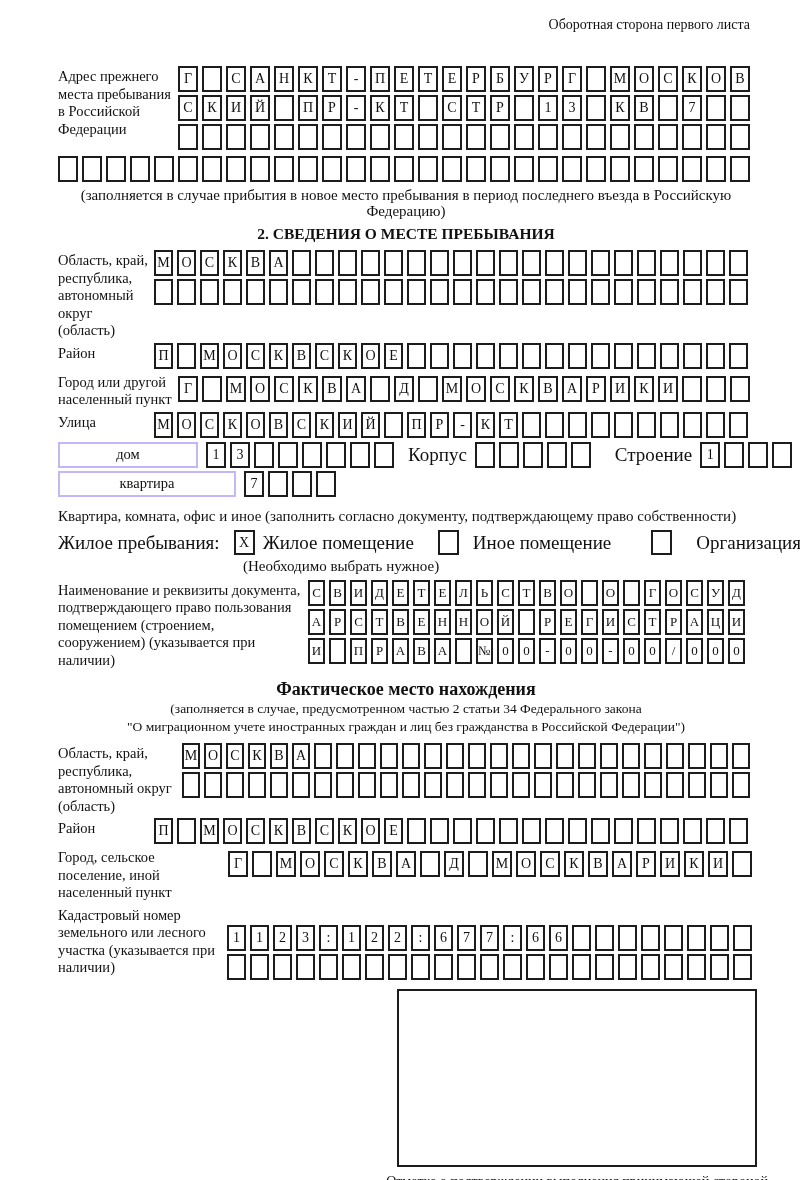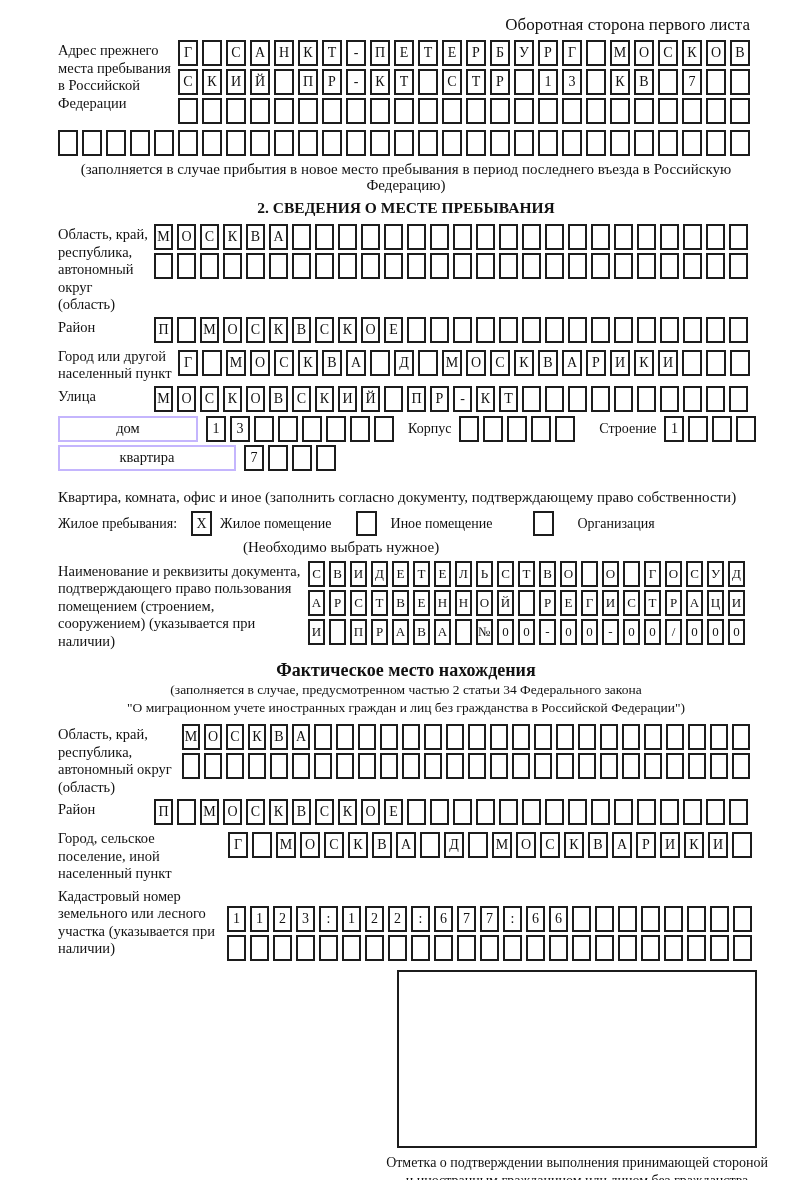--- a/index.html
+++ b/index.html
@@ -7,23 +7,23 @@
     box-sizing:border-box;
     width:800px;height:1180px;
     padding:16px 46px 0 58px;
     background:#ffffff;
     font-family:"Liberation Serif","DejaVu Serif",serif;
     color:#111;
     overflow:hidden;
   }
   .sheet-note{
     text-align:right;
-    font-size:17px;
+    font-size:14px;
     line-height:18px;
-    margin-bottom:6px;
+    margin-bottom:32px;
     padding-right:4px;
   }
   .frow{display:flex;align-items:flex-start;margin-bottom:3px;}
   .lbl{
     font-size:14.5px;
     line-height:17.5px;
     flex:0 0 auto;
     padding-top:2px;
     box-sizing:border-box;
     padding-right:6px;
@@ -53,21 +53,21 @@
     margin:6px 0 7px 0;
   }
   .wbox{
     box-sizing:border-box;
     border:2px solid #c4b5fd;
     height:26px;
     display:flex;align-items:center;justify-content:center;
     font-size:14.5px;flex:0 0 auto;
     background:#fff;
   }
-  .inline-lbl{font-size:14px;line-height:26px;flex:0 0 auto;}
+  .inline-lbl{font-size:19px;line-height:26px;flex:0 0 auto;}
   .gap8{width:8px;flex:0 0 auto}.gap14{width:14px;flex:0 0 auto}
   .gap24{width:24px;flex:0 0 auto}.gap40{width:40px;flex:0 0 auto}
   .chk{
     box-sizing:border-box;
     width:21px;height:25px;
     border:2px solid #1c1c1c;
     display:flex;align-items:center;justify-content:center;
     font-size:14px;flex:0 0 auto;background:#fff;
   }
   .mesto-row{display:flex;align-items:center;margin-bottom:2px;}
@@ -408,21 +408,21 @@
   <div class="frow">
     <div class="wbox" style="width:178px">квартира</div>
     <div class="gap8"></div>
     <div class="cells c20">
         <div class="cell">7</div>
         <div class="cell"></div>
         <div class="cell"></div>
         <div class="cell"></div>
       </div>
   </div>
-  <div class="note" style="margin-top:18px;">Квартира, комната, офис и иное (заполнить согласно документу, подтверждающему право собственности)</div>
+  <div class="note" style="margin-top:11px;">Квартира, комната, офис и иное (заполнить согласно документу, подтверждающему право собственности)</div>
 
   <div class="mesto-row">
     <span class="inline-lbl">Жилое пребывания:</span>
     <div class="gap14"></div>
     <div class="chk">X</div>
     <div class="gap8"></div>
     <span class="inline-lbl">Жилое помещение</span>
     <div class="gap24"></div>
     <div class="chk"></div>
     <div class="gap14"></div>

